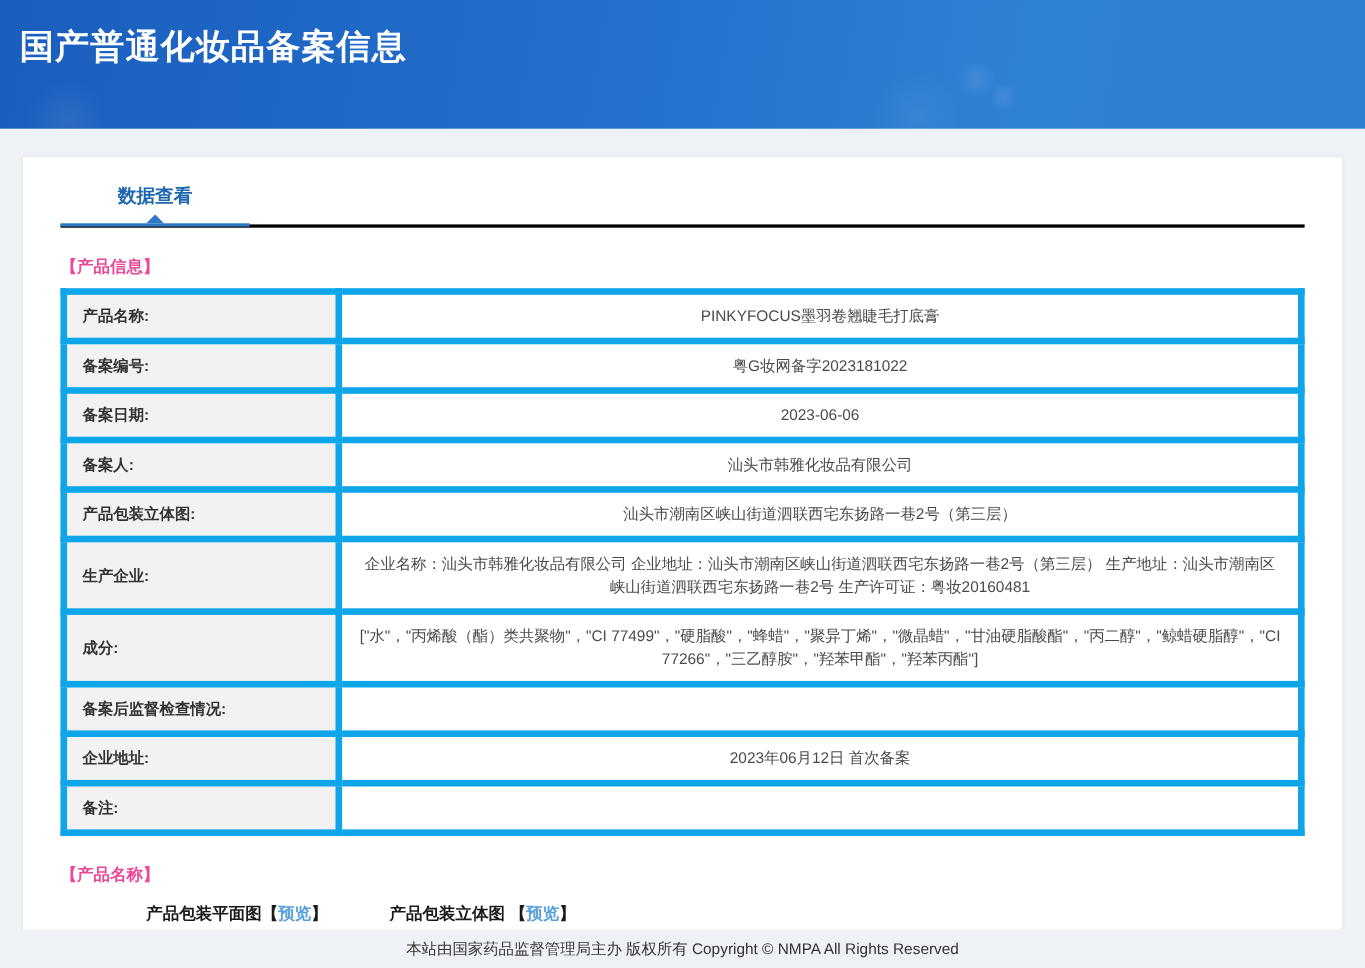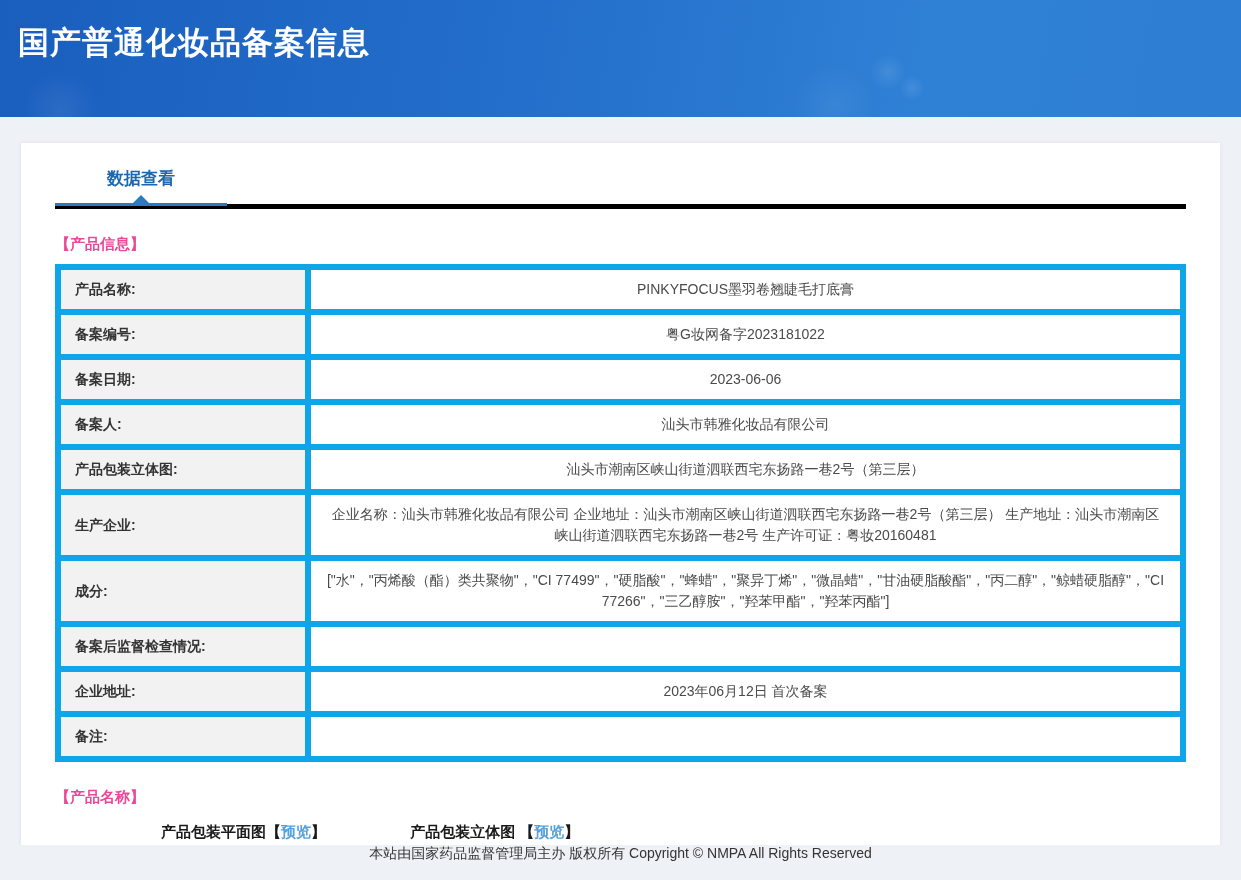--- a/index.html
+++ b/index.html
@@ -38,21 +38,21 @@
   .card {
     background: #ffffff;
     min-height: 702px;
     padding: 0 34px 30px 34px;
     box-shadow: 0 0 4px rgba(120,140,160,0.12);
   }
 
   
   .tabbar {
     padding-top: 24px;
-    border-bottom: 5px solid #000000;
+    border-bottom: 3px solid #000000;
     display: flex;
   }
   .tab {
     width: 172px;
     text-align: center;
     font-size: 17px;
     font-weight: bold;
     color: #1d67ae;
     padding-bottom: 13px;
     border-bottom: 3px solid #2b7ac4;
@@ -103,38 +103,38 @@
   }
   td.val { color: #4a4a4a; background: #ffffff; text-align: center; }
 
   
   .pack-line {
     margin: 16px 0 6px 78px;
     font-size: 15px;
     color: #1a1a1a;
     font-weight: bold;
   }
-  .pack-item { margin-right: 52px; margin-left: 28px; }
+  .pack-item { margin-right: 52px; }
   a.link { color: #57a0da; text-decoration: none; cursor: pointer; font-weight: bold; }
   .bracket { color: #1a1a1a; font-weight: bold; }
   .std-line {
     margin-top: 22px;
     font-size: 15px;
     color: #1a1a1a;
     font-weight: bold;
   }
   .std-line .link { margin-left: 10px; font-size: 14px; }
 
   
   .footer {
     position: absolute;
     left: 0; right: 0; bottom: 0;
     height: 35px;
     display: flex;
-    align-items: flex-start;
+    align-items: center;
     justify-content: center;
     font-size: 14px;
     color: #333333;
     background: #eef1f6;
   }
 </style>
 </head>
 <body>
 
 <div class="banner">

